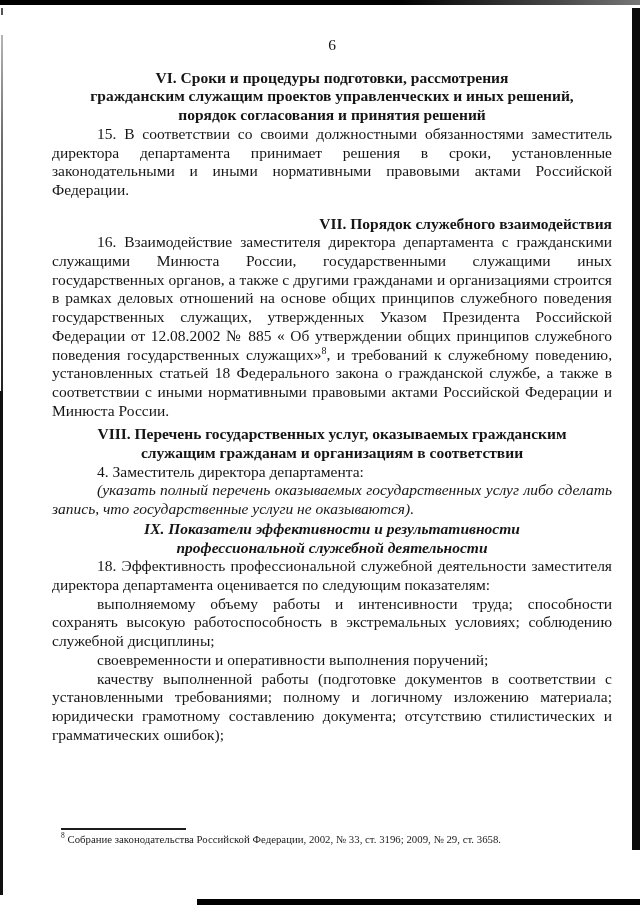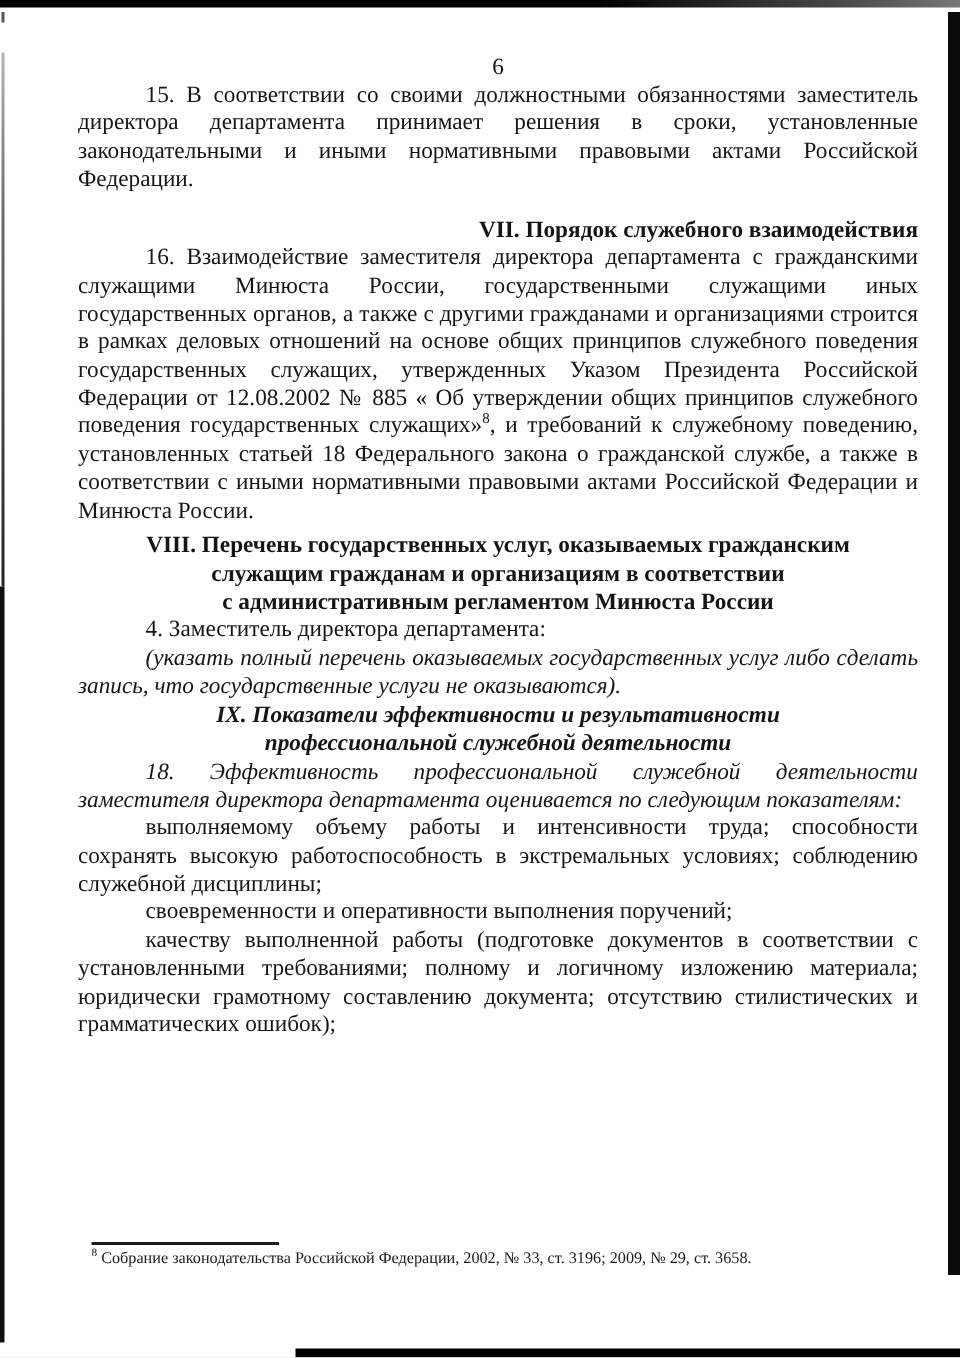--- a/index.html
+++ b/index.html
@@ -41,21 +41,21 @@
   .h-viii { margin-top: 5px; }
   .h-ix   { margin-top: 1px; font-style: italic; }
   p.body-text {
     margin: 0;
     text-align: justify;
     text-indent: 45px;
   }
   .p15 { margin-top: 11px; }
   .p16 { margin-top: 7px; }
   .p17 { margin-top: 8px; }
-  .p18 { margin-top: 16px; font-style: italic; }
+  .p18 { margin-top: 16px; }
   .italic-note { font-style: italic; }
   sup { font-size: 10px; line-height: 0; }
 
   
   .footnote {
     position: absolute;
     left: 61px;
     top: 828px;
     width: 540px;
     font-family: "Liberation Serif", serif;
@@ -78,33 +78,37 @@
   <div class="edge edge-right"></div>
   <div class="edge edge-left-thin"></div>
   <div class="edge edge-left-thick"></div>
   <div class="edge edge-bottom"></div>
   <div class="edge edge-tick"></div>
 
   <div class="content">
 
     <div class="page-number">6</div>
 
+    <div class="heading h-vi">
+      <div>VI. Сроки и процедуры подготовки, рассмотрения</div>
+      <div>гражданским служащим проектов управленческих и иных решений,</div>
+      <div>порядок согласования и принятия решений</div>
+    </div>
 
     <p class="body-text p15">15. В соответствии со своими должностными обязанностями заместитель директора департамента принимает решения в сроки, установленные законодательными и иными нормативными правовыми актами Российской Федерации.</p>
 
     <div class="heading h-vii">
       <div>VII. Порядок служебного взаимодействия</div>
     </div>
 
     <p class="body-text p16"><span>16. Взаимодействие заместителя директора департамента с гражданскими служащими Минюста России, государственными служащими иных государственных органов, а также с другими гражданами и организациями строится в рамках деловых отношений на основе общих принципов служебного поведения государственных служащих, утвержденных Указом Президента Российской Федерации от 12.08.2002 № 885 « Об утверждении общих принципов служебного поведения государственных служащих»</span><sup>8</sup><span>, и требований к служебному поведению, установленных статьей 18 Федерального закона о гражданской службе, а также в соответствии с иными нормативными правовыми актами Российской Федерации и Минюста России.</span></p>
 
     <div class="heading h-viii">
       <div>VIII. Перечень государственных услуг, оказываемых гражданским</div>
       <div>служащим гражданам и организациям в соответствии</div>
-      <div>с административным регламентом Минюста России</div>
     </div>
 
     <p class="body-text p17">4. Заместитель директора департамента:</p>
     <p class="body-text italic-note">(указать полный перечень оказываемых государственных услуг либо сделать запись, что государственные услуги не оказываются).</p>
 
     <div class="heading h-ix">
       <div>IX. Показатели эффективности и результативности</div>
       <div>профессиональной служебной деятельности</div>
     </div>
 

